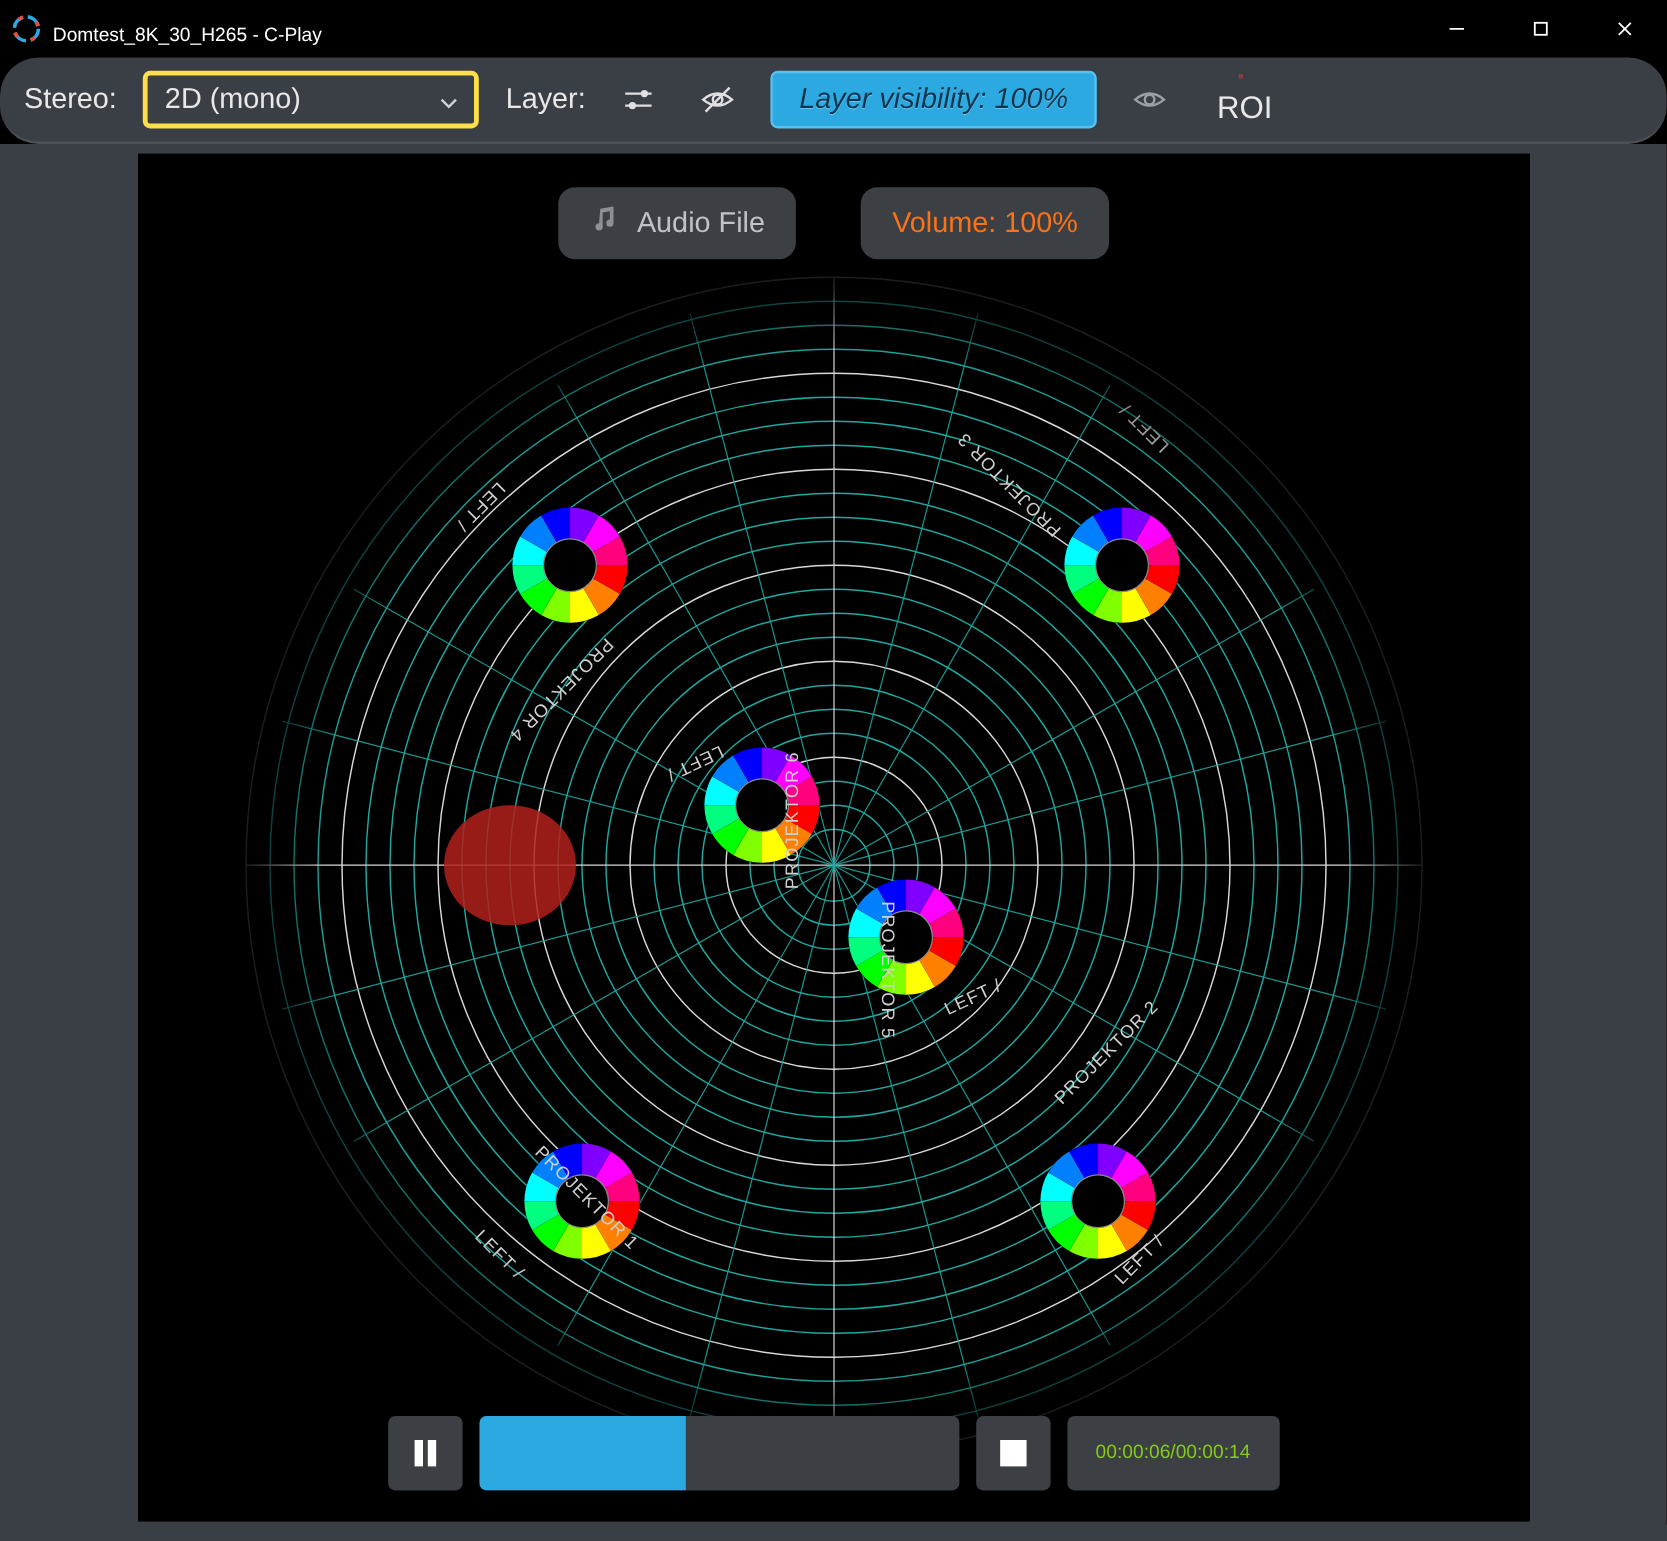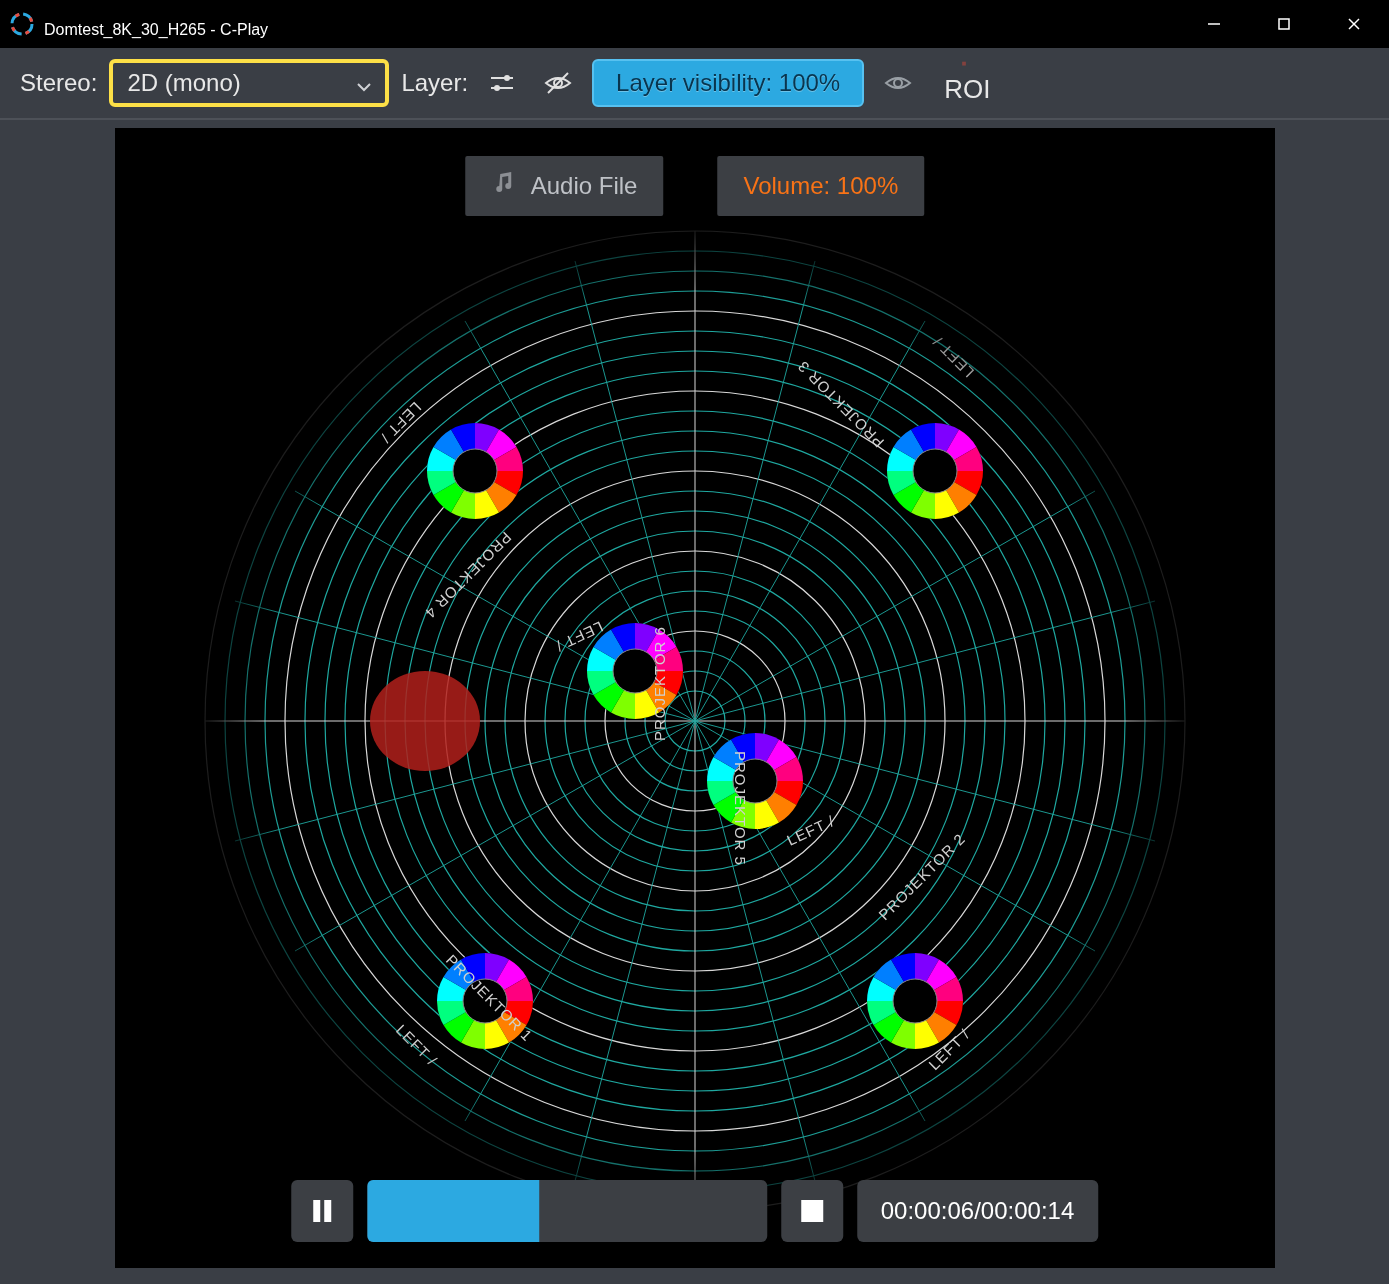--- a/index.html
+++ b/index.html
@@ -35,22 +35,23 @@
   }
 
   
   .toolbar {
     height: 72px;
     background: #3a3e45;
     border-bottom: 2px solid #4d5158;
     display: flex;
     align-items: center;
     padding: 12px 20px;
-    gap: 12px;
+    gap: 22px;
     font-size: 24px;
+    border-radius: 32px;
   }
   .toolbar-label { color: #e8e8e8; }
   .select {
     position: relative;
     height: 48px;
     border: 4px solid #fde047;
     border-radius: 6px;
     background: #3a3e45;
     display: flex;
     align-items: center;
@@ -72,20 +73,21 @@
     border-radius: 4px;
   }
   .layer-vis {
     background: #2ca9e1;
     border: 2px solid #57c1f0;
     border-radius: 6px;
     padding: 8px 22px;
     color: #08354f;
     font-size: 24px;
     text-shadow: 0 1px 0 rgba(255,255,255,.3);
+    font-style: italic;
   }
   .roi-label {
     color: #e8e8e8;
     font-size: 26px;
     margin-left: 6px;
   }
 
   
   .content {
     flex: 1;
@@ -108,21 +110,21 @@
     position: absolute;
     top: 28px;
     left: 50%;
     transform: translateX(-50%);
     display: flex;
     gap: 14px;
     z-index: 10;
   }
   .pill {
     background: #3c3f44;
-    border-radius: 2px;
+    border-radius: 14px;
     height: 60px;
     display: flex;
     align-items: center;
     padding: 0 26px;
     font-size: 24px;
     color: #bfc2c7;
     gap: 14px;
   }
   .pill.vol { color: #f97316; margin-left: 40px; }
 
@@ -166,22 +168,22 @@
     left: 0; top: 0; bottom: 0;
     width: 43%;
     background: #2ca9e1;
   }
   .time-box {
     height: 62px;
     background: #3c3f44;
     border-radius: 6px;
     padding: 0 24px;
     display: flex; align-items: center;
-    font-size: 24px;
-    color: #ffffff;
+    font-size: 16px;
+    color: #84cc16;
   }
 </style>
 </head>
 <body>
 
 <div class="titlebar">
   <span class="app-icon">
     <svg viewBox="0 0 24 24">
       <circle cx="12" cy="12" r="10" fill="none" stroke="#2ca9e1" stroke-width="3" stroke-dasharray="12 4"></circle>
       <circle cx="12" cy="12" r="10" fill="none" stroke="#e84c3d" stroke-width="3" stroke-dasharray="4 12" stroke-dashoffset="-8"></circle>

